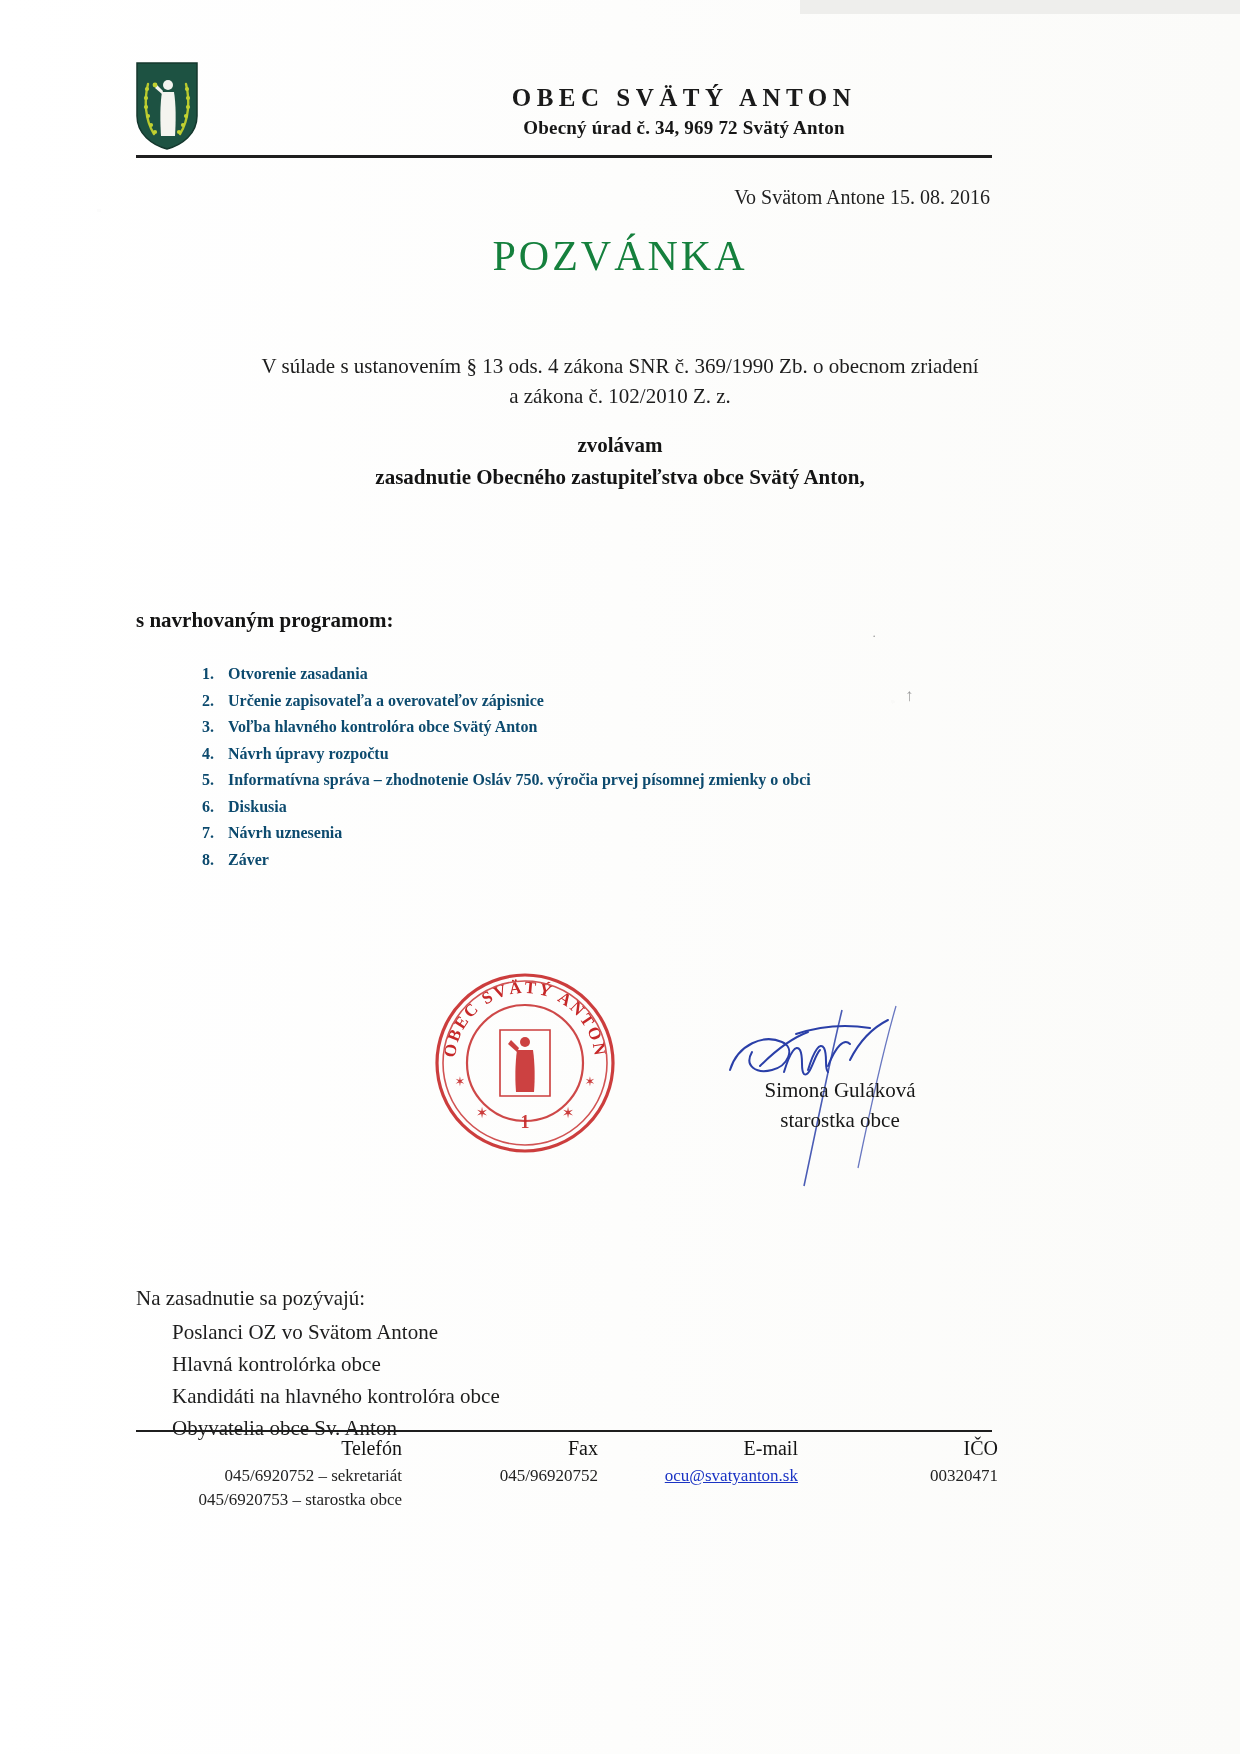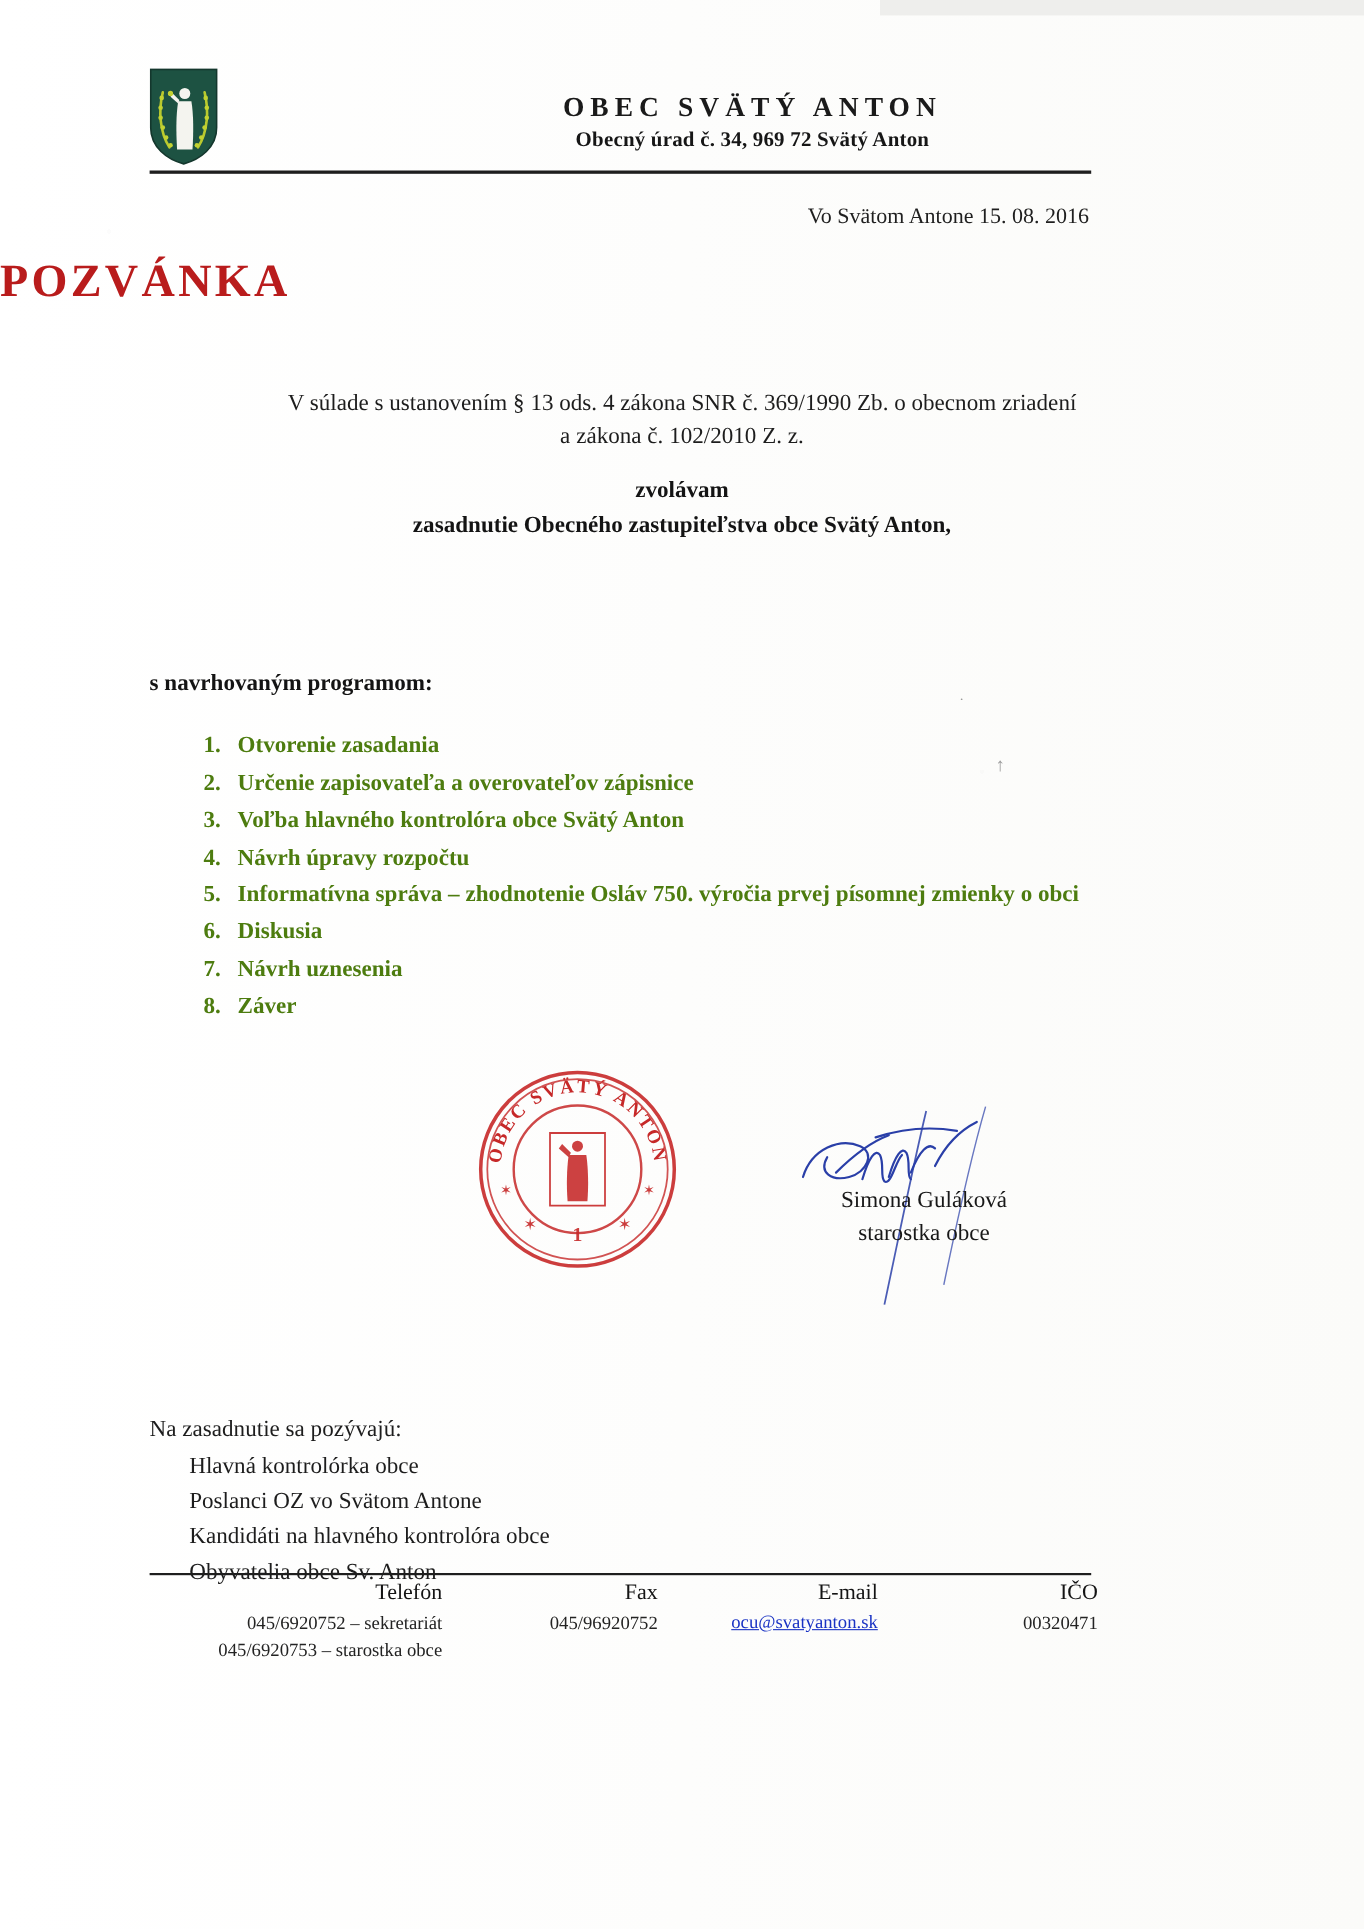--- a/index.html
+++ b/index.html
@@ -59,22 +59,22 @@
 
   
   .date-line{
     position:absolute;right:250px;top:186px;
     font-size:20px;color:#1f1f1f;white-space:nowrap;
   }
 
   
   .doc-title{
     position:absolute;left:0;right:0;top:232px;
-    text-align:left;font-size:42px;letter-spacing:3px;
-    font-weight:700;color:#b91c1c;
+    text-align:center;font-size:42px;letter-spacing:3px;
+    font-weight:400;color:#15803d;
   }
 
   
   .intro{
     position:absolute;left:150px;top:351px;width:940px;
     text-align:center;font-size:21px;line-height:1.45;color:#1d1d1d;
   }
   .intro .l2{display:block;}
 
   
@@ -95,23 +95,23 @@
   .when .where{display:block;}
 
   
   .prog-heading{
     position:absolute;left:136px;top:608px;
     font-size:21px;font-weight:700;color:#141414;
   }
 
   
   .agenda{
-    position:absolute;left:164px;top:662px;width:860px;
+    position:absolute;left:176px;top:662px;width:860px;
     margin:0;padding:0 0 0 42px;
-    font-size:21px;line-height:1.47;color:#4d7c0f;
+    font-size:16px;line-height:1.47;color:#0c4a6e;
     font-weight:700;
   }
   .agenda li{margin:0 0 3px 0;padding-left:10px;}
 
   
   .stamp{
     position:absolute;left:430px;top:968px;width:190px;height:190px;
   }
   .stamp svg{display:block;}
 
@@ -277,22 +277,22 @@
       <path d="M142 10 C130 60 118 120 104 186" fill="none" stroke="#2a3fa8" stroke-width="1.6" opacity="0.85"></path>
       <path d="M196 6 C182 54 170 110 158 168" fill="none" stroke="#2a3fa8" stroke-width="1.3" opacity="0.7"></path>
     </svg>
     <div class="sig-name">Simona Guláková</div>
     <div class="sig-role">starostka obce</div>
   </div>
 
   <div class="invitees">
     <p class="head">Na zasadnutie sa pozývajú:</p>
     <ul>
+      <li>Poslanci OZ vo Svätom Antone</li>
       <li>Hlavná kontrolórka obce</li>
-      <li>Poslanci OZ vo Svätom Antone</li>
       <li>Kandidáti na hlavného kontrolóra obce</li>
       <li>Obyvatelia obce Sv. Anton</li>
     </ul>
   </div>
 
   <div class="rule-foot"></div>
   <div class="footer">
     <div class="row">
       <div class="fcol c1">
         <div class="fhead">Telefón</div>

